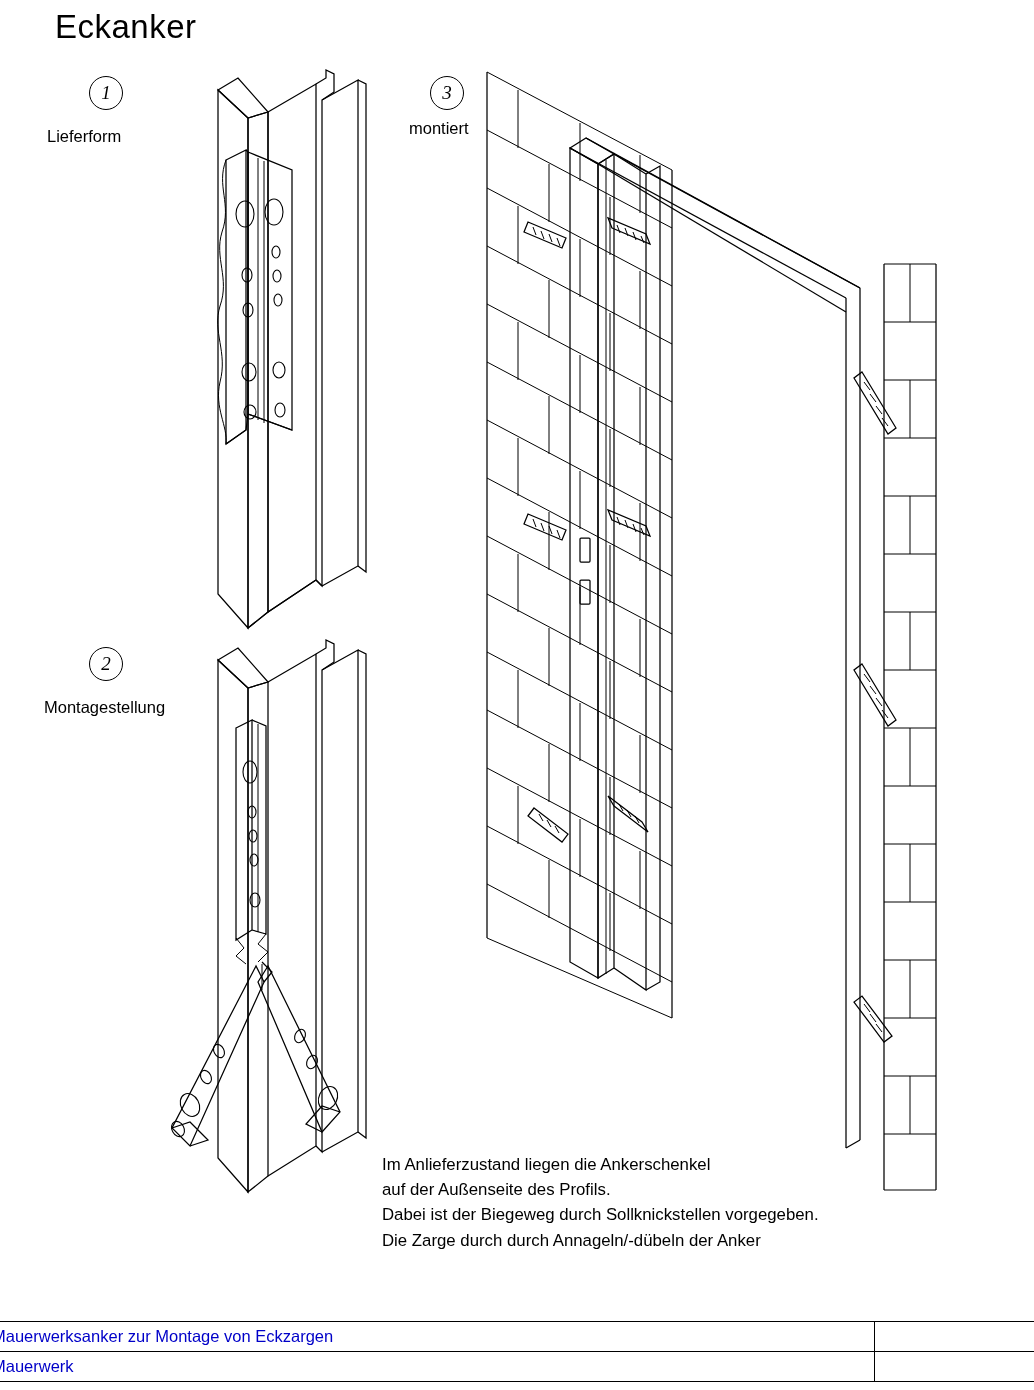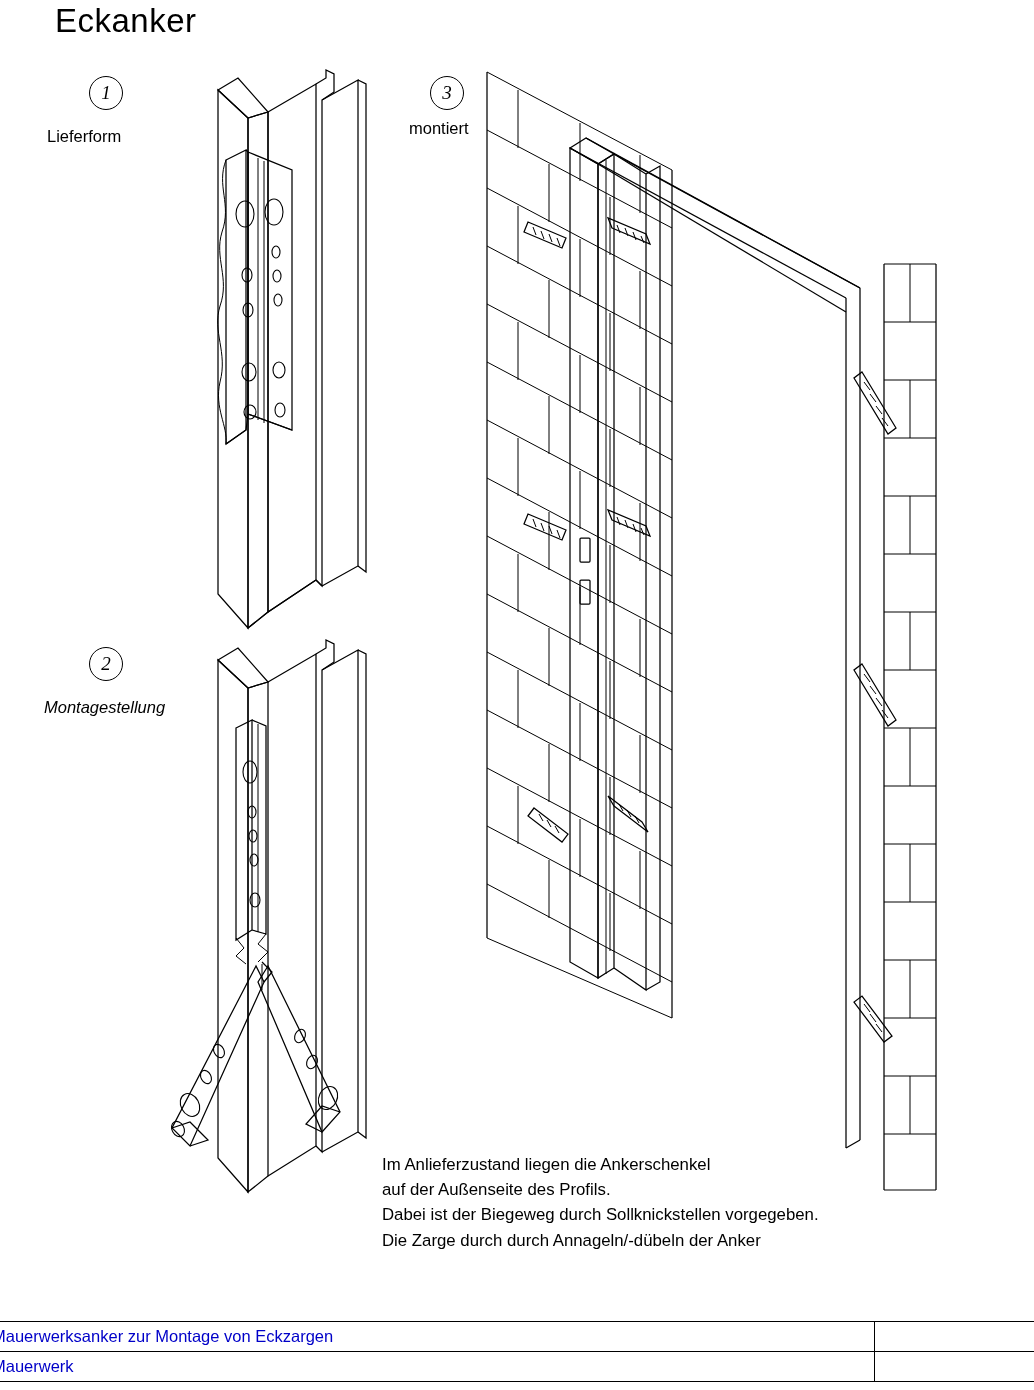--- a/index.html
+++ b/index.html
@@ -15,21 +15,21 @@
     color: #000000;
     overflow: hidden;
   }
   #sheet {
     position: absolute;
     inset: 0;
   }
   .title {
     position: absolute;
     left: 55px;
-    top: 2px;
+    top: 8px;
     font-size: 33px;
     letter-spacing: 0.5px;
     white-space: nowrap;
   }
   .step-circle {
     position: absolute;
     width: 34px;
     height: 34px;
     border: 1.6px solid #000;
     border-radius: 50%;
@@ -43,21 +43,21 @@
   }
   .step-label {
     position: absolute;
     font-size: 16.5px;
     white-space: nowrap;
     text-align: right;
   }
   #circle1 { left: 89px; top: 76px; }
   #label1  { left: 47px; top: 127px; }
   #circle2 { left: 89px; top: 647px; }
-  #label2  { left: 44px; top: 698px; font-style: italic; }
+  #label2  { left: 44px; top: 698px; }
   #circle3 { left: 430px; top: 76px; }
   #label3  { left: 409px; top: 119px; }
 
   .note {
     position: absolute;
     left: 382px;
     top: 1152px;
     font-size: 16.8px;
     line-height: 25.2px;
     white-space: nowrap;

